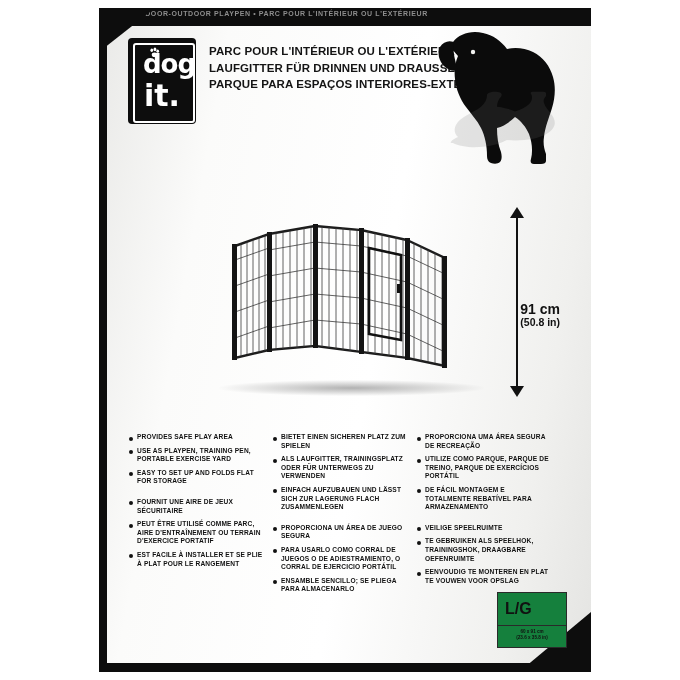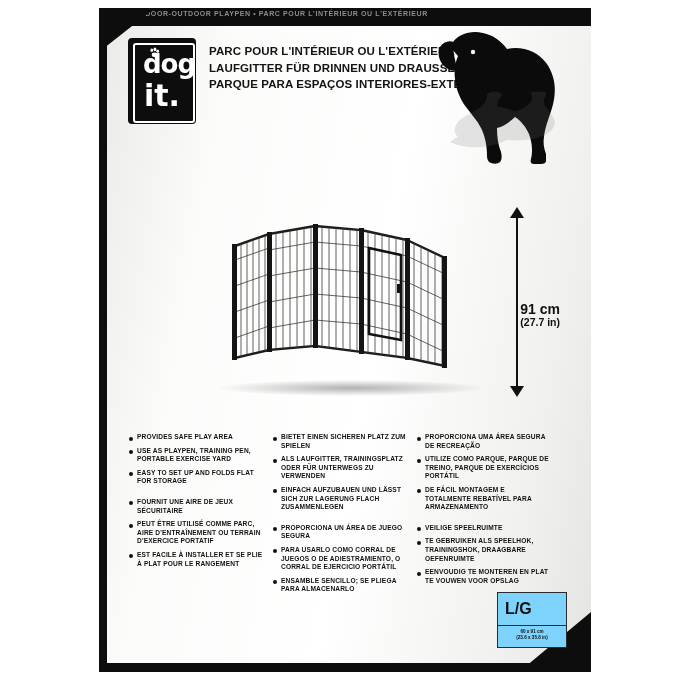--- a/index.html
+++ b/index.html
@@ -250,21 +250,21 @@
   }
 
   
   .sizebox {
     position: absolute;
     right: 24px;
     bottom: 24px;
     width: 68px;
     height: 54px;
     border: 1px solid #2a2a2a;
-    background: #7dd3fc;
+    background: #15803d;
   }
   .sizebox-top {
     height: 33px;
     display: flex;
     align-items: center;
     padding-left: 7px;
     font-size: 16px;
     font-weight: bold;
     color: #111;
     border-bottom: 1px solid #2a2a2a;
@@ -425,21 +425,21 @@
         <rect x="213" y="56" width="5" height="112" fill="#141414"></rect>
       </svg>
     </div>
     <div class="pen-shadow"></div>
 
     <div class="dim-arrow-up"></div>
     <div class="dim-line"></div>
     <div class="dim-arrow-dn"></div>
     <div class="dim-label">
       <div class="dim-cm">91 cm</div>
-      <div class="dim-in">(27.7 in)</div>
+      <div class="dim-in">(50.8 in)</div>
     </div>
 
     <div class="bullets">
 
       <div class="bcol">
         <div class="bgroup">
           <div class="bullet">
             <div class="bdot"></div>
             <div class="btext">PROVIDES SAFE PLAY AREA</div>
           </div>

